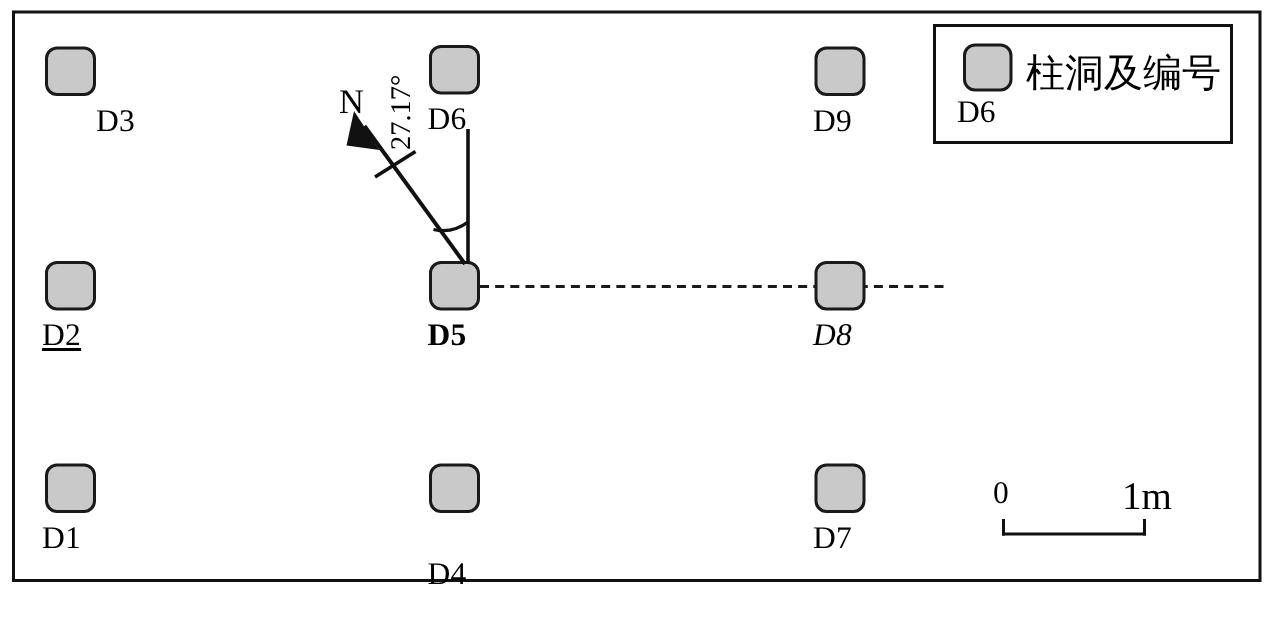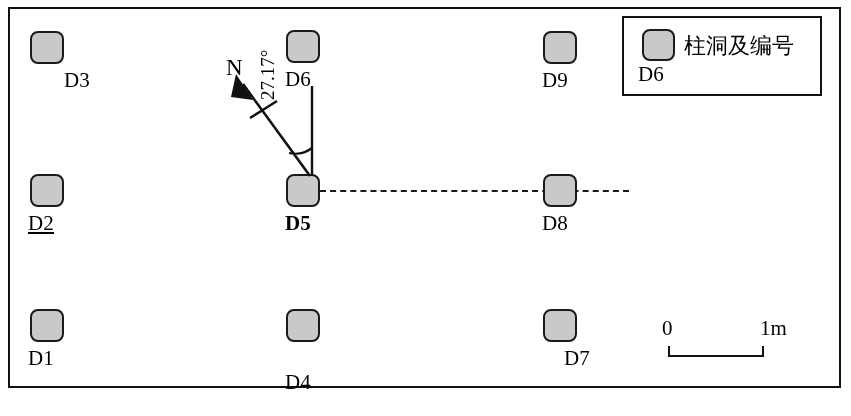--- a/index.html
+++ b/index.html
@@ -111,21 +111,21 @@
     height: 32px;
     background: #c9c9c9;
     border: 2.2px solid #1a1a1a;
     border-radius: 8px;
     box-sizing: border-box;
   }
   #legend-text {
     position: absolute;
     left: 60px;
     top: 13px;
-    font-size: 22px;
+    font-size: 26px;
     color: #000000;
     white-space: nowrap;
     font-family: Liberation Sans, sans-serif;
   }
   #legend-code {
     position: absolute;
     left: 14px;
     top: 46px;
     font-size: 21px;
     color: #000000;
@@ -144,25 +144,24 @@
     left: 2px;
     top: 0px;
     font-size: 21px;
     line-height: 1;
     color: #000;
   }
   #scale-one {
     position: absolute;
     left: 88px;
     top: 0px;
-    font-size: 21px;
+    font-size: 26px;
     line-height: 1;
     color: #000;
     white-space: nowrap;
-    margin-left: 12px;
   }
   #scale-bar {
     position: absolute;
     left: 8px;
     top: 28px;
     width: 96px;
     height: 11px;
     border-left: 2.6px solid #111;
     border-right: 2.6px solid #111;
     border-bottom: 2.6px solid #111;
@@ -187,30 +186,30 @@
   <div class="posthole" style="left:543px; top:31px;"></div>
   <div class="ph-label" style="left:542px; top:70px;">D9</div>
 
   <div class="posthole" style="left:30px;  top:174px;"></div>
   <div class="ph-label" style="left:28px;  top:213px;text-decoration:underline;">D2</div>
 
   <div class="posthole" style="left:286px; top:174px;"></div>
   <div class="ph-label" style="left:285px; top:213px;font-weight:bold;">D5</div>
 
   <div class="posthole" style="left:543px; top:174px;"></div>
-  <div class="ph-label" style="left:542px; top:213px;">D8</div>
+  <div class="ph-label" style="left:542px; top:213px;font-style:italic;">D8</div>
 
   <div class="posthole" style="left:30px;  top:309px;"></div>
   <div class="ph-label" style="left:28px;  top:348px;">D1</div>
 
   <div class="posthole" style="left:286px; top:309px;"></div>
   <div class="ph-label" style="left:285px; top:348px;margin-top:24px;">D4</div>
 
   <div class="posthole" style="left:543px; top:309px;"></div>
-  <div class="ph-label" style="left:564px; top:348px;">D7</div>
+  <div class="ph-label" style="left:542px; top:348px;">D7</div>
 
   <svg id="northsvg" viewBox="0 0 851 416">
 
     <line x1="312" y1="86" x2="312" y2="176" stroke="#111111" stroke-width="2.4"></line>
 
     <line x1="310" y1="176" x2="243" y2="84" stroke="#111111" stroke-width="2.6"></line>
 
     <line x1="250" y1="118" x2="277" y2="101" stroke="#111111" stroke-width="2.4"></line>
 
     <polygon points="236,74 253,100 231,97" fill="#111111"></polygon>

